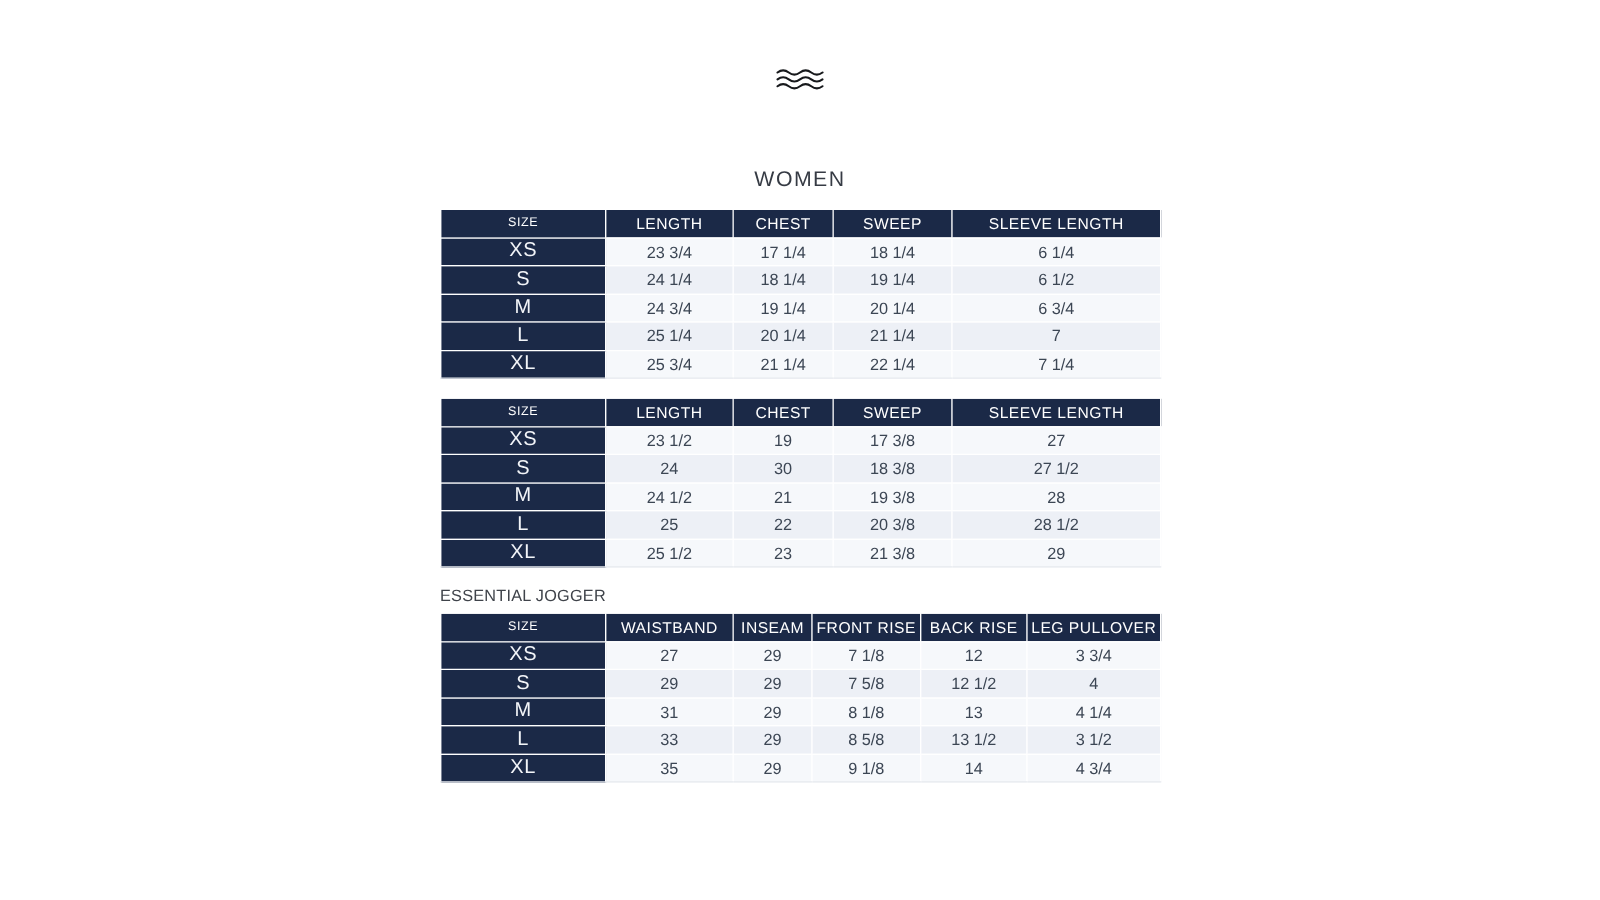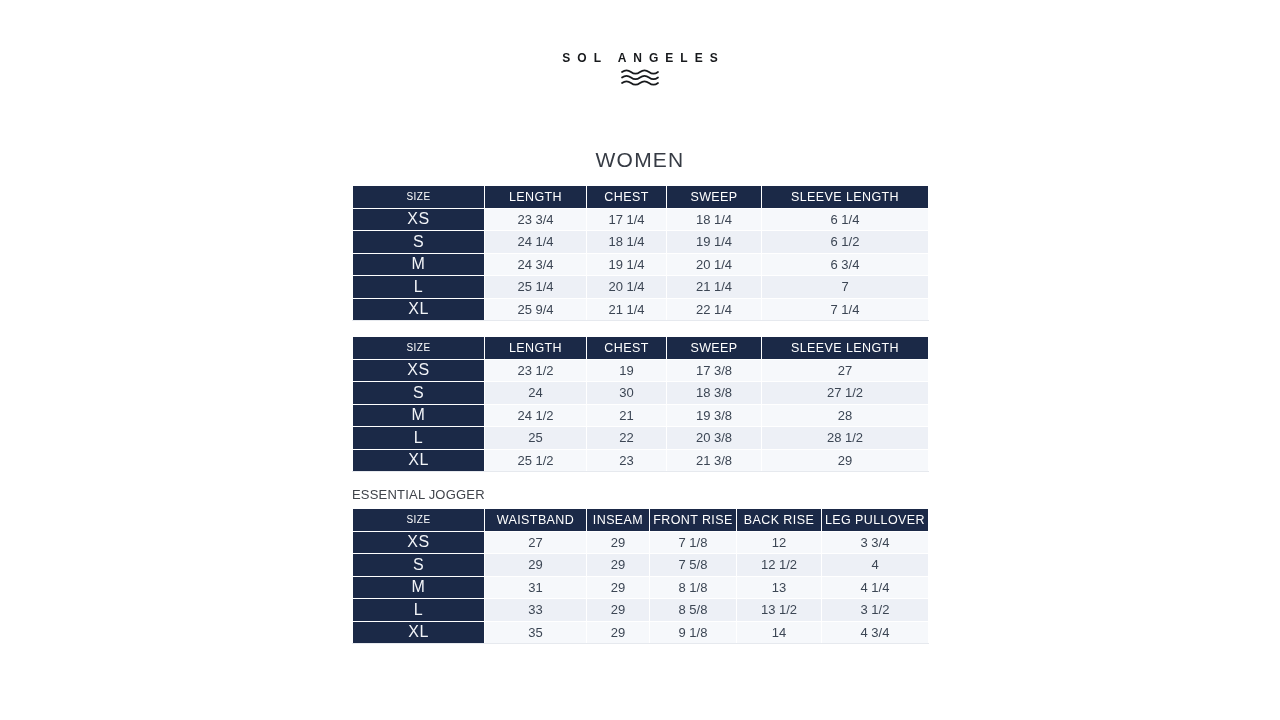--- a/index.html
+++ b/index.html
@@ -28,21 +28,21 @@
     white-space: nowrap;
   }
   .waves {
     margin-top: 3px;
     line-height: 0;
   }
   .page-title {
     margin: 0;
     margin-top: 60px;
     text-align: center;
-    font-size: 21px;
+    font-size: 17px;
     font-weight: 400;
     letter-spacing: 1.2px;
     color: #363b44;
   }
   .table-section { margin-top: 15px; }
   .table-section.first { margin-top: 13px; }
   .section-label {
     margin: 0 0 6px 0;
     font-size: 13px;
     font-weight: 400;
@@ -88,21 +88,20 @@
   tbody tr:nth-child(even) td.data-cell { background: #edf0f6; }
   tbody tr:last-child td.data-cell,
   tbody tr:last-child th.size-cell { border-bottom: 1px solid #e6e9ee; }
 </style>
 </head>
 <body>
 
 <div class="page">
 
   <header class="brand-header">
-    <div class="brand-name">SOL ANGELES</div>
     <div class="waves">
       <svg width="42" height="20" viewBox="0 0 42 20" aria-hidden="true">
         <g fill="none" stroke="#17191c" stroke-width="1.7" stroke-linecap="round">
           <path d="M3 4 q4.5 -3.4 9 0 t9 0 t9 0 t9 0"></path>
           <path d="M3 9.5 q4.5 -3.4 9 0 t9 0 t9 0 t9 0"></path>
           <path d="M3 15 q4.5 -3.4 9 0 t9 0 t9 0 t9 0"></path>
         </g>
       </svg>
     </div>
   </header>
@@ -152,21 +151,21 @@
             </tr>
             <tr>
               <th class="size-cell">L</th>
               <td class="data-cell">25 1/4</td>
               <td class="data-cell">20 1/4</td>
               <td class="data-cell">21 1/4</td>
               <td class="data-cell">7</td>
             </tr>
             <tr>
               <th class="size-cell">XL</th>
-              <td class="data-cell">25 9/4</td>
+              <td class="data-cell">25 3/4</td>
               <td class="data-cell">21 1/4</td>
               <td class="data-cell">22 1/4</td>
               <td class="data-cell">7 1/4</td>
             </tr>
           </tbody>
         </table>
       </section>
       <section class="table-section">
         <table class="size-table">
           <colgroup>

